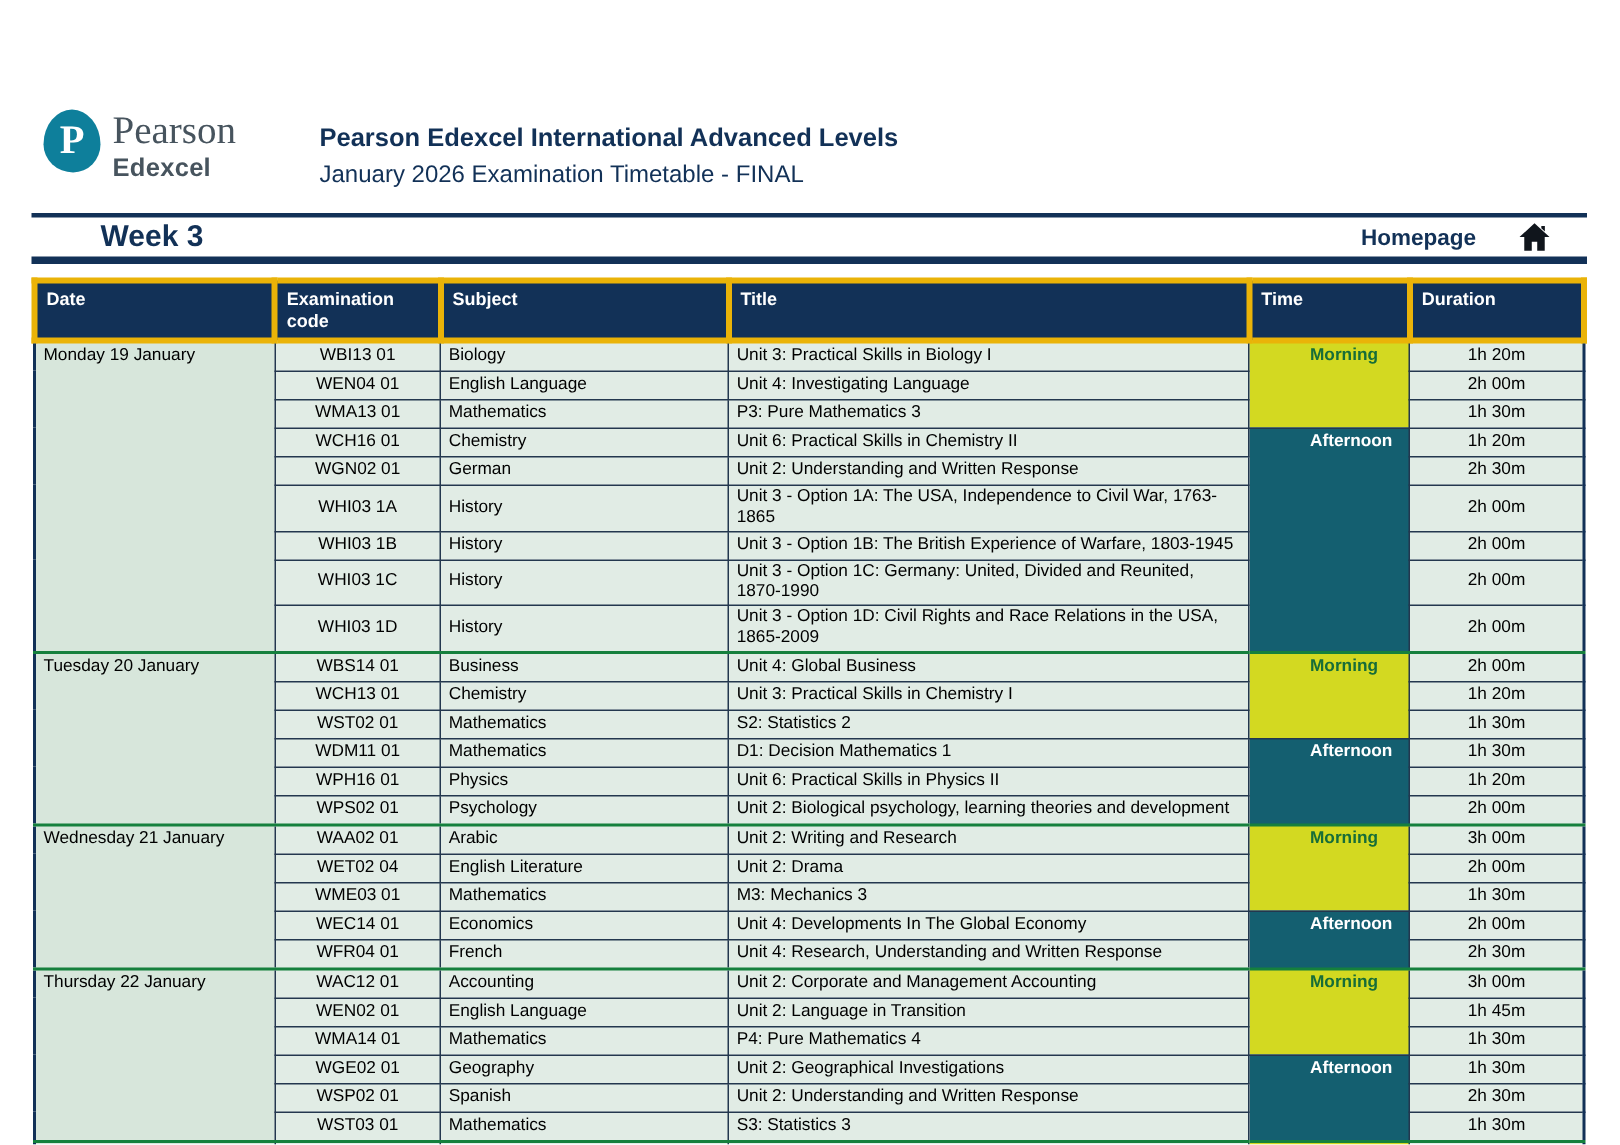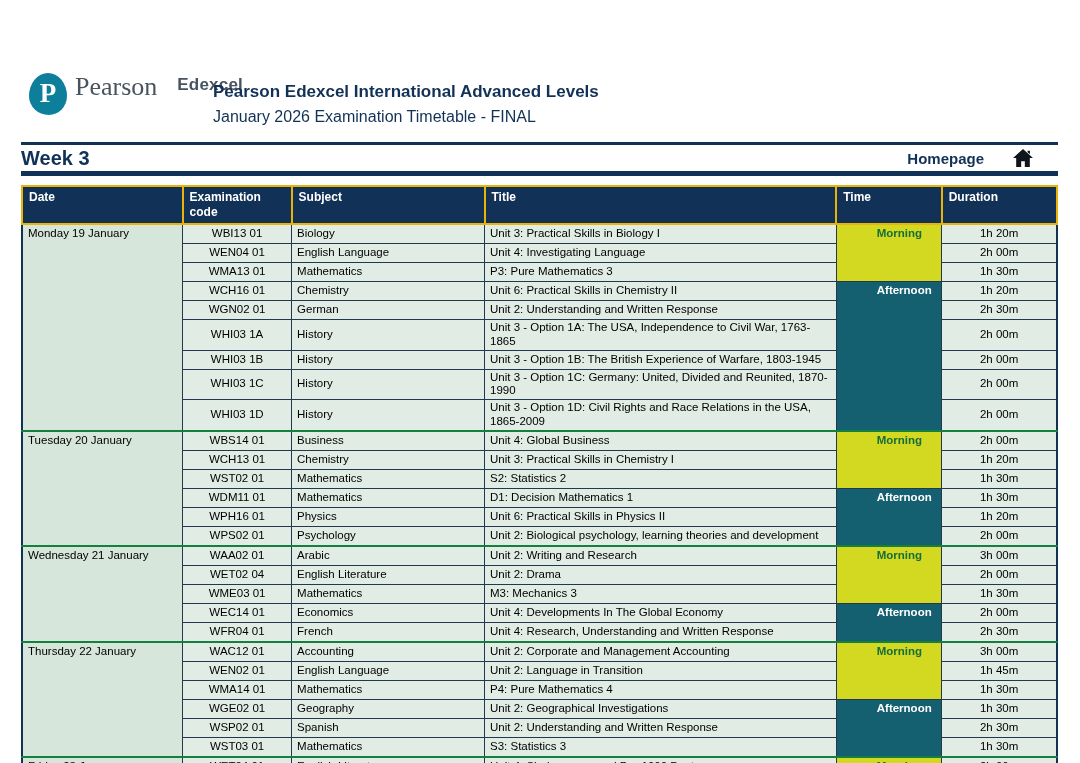--- a/index.html
+++ b/index.html
@@ -9,42 +9,42 @@
     padding:73px 22px 0 21px;overflow:hidden;
   }
   
   .brand-row{display:flex;align-items:flex-start;margin-left:8px;}
   .logo{display:flex;align-items:flex-start;width:156px;}
   .logo-bubble{
     width:38px;height:42px;background:#0e7f9b;border-radius:50% 50% 48% 52%/55% 55% 45% 45%;
     display:flex;align-items:center;justify-content:center;flex:0 0 auto;
   }
   .logo-bubble span{color:#fff;font-family:"Liberation Serif",serif;font-size:27px;font-weight:bold;line-height:1;margin-top:-2px;}
-  .logo-words{margin-left:8px;display:flex;flex-direction:row;gap:20px;}
+  .logo-words{margin-left:8px;display:flex;flex-direction:column;}
   .logo-pearson{font-family:"Liberation Serif",serif;font-size:26px;color:#47545e;line-height:1.05;}
   .logo-edexcel{font-size:17px;color:#47545e;font-weight:bold;margin-top:2px;letter-spacing:.2px;}
   .titles{margin-left:28px;margin-top:8px;}
   .page-title{font-size:17px;font-weight:bold;color:#123157;line-height:1.35;}
   .page-subtitle{font-size:16px;color:#123157;margin-top:4px;}
   
   .rule-thin{height:3px;background:#123157;margin-top:16px;}
   .week-row{display:flex;justify-content:space-between;align-items:center;padding:2px 0 1px 0;}
-  .week-label{font-size:20px;font-weight:bold;color:#123157;}
+  .week-label{font-size:20px;font-weight:bold;color:#123157;margin-left:46px;}
   .homepage{display:flex;align-items:center;gap:28px;padding-right:24px;cursor:pointer;text-align:center;}
   .homepage-label{font-size:15px;font-weight:bold;color:#123157;}
   .home-icon{width:22px;height:20px;display:block;}
   .rule-thick{height:5px;background:#123157;}
   
   table.timetable{
     width:100%;border-collapse:collapse;margin-top:9px;
     border:2px solid #123157;border-bottom-width:4px;
   }
   .timetable th{
     background:#123157;color:#fff;font-size:12px;font-weight:bold;
-    text-align:left;vertical-align:top;padding:3px 6px;border:2px solid #eab308;line-height:1.25;
+    text-align:left;vertical-align:top;padding:3px 6px;border:4px solid #eab308;line-height:1.25;
   }
   .timetable th.center{text-align:left;}
   .timetable td{
     font-size:11.5px;color:#000;background:#e1ece5;border:1px solid #23374e;
     padding:1px 5px;height:16px;line-height:1.2;vertical-align:middle;
   }
   td.date-cell{background:#d7e6db;vertical-align:top;padding-top:2px;}
   td.code-cell{text-align:center;}
   td.time-cell{text-align:left;vertical-align:top;font-weight:bold;padding-top:2px;padding-left:40px;}
   td.time-cell.morning{background:#d3d921;color:#176d38;}

